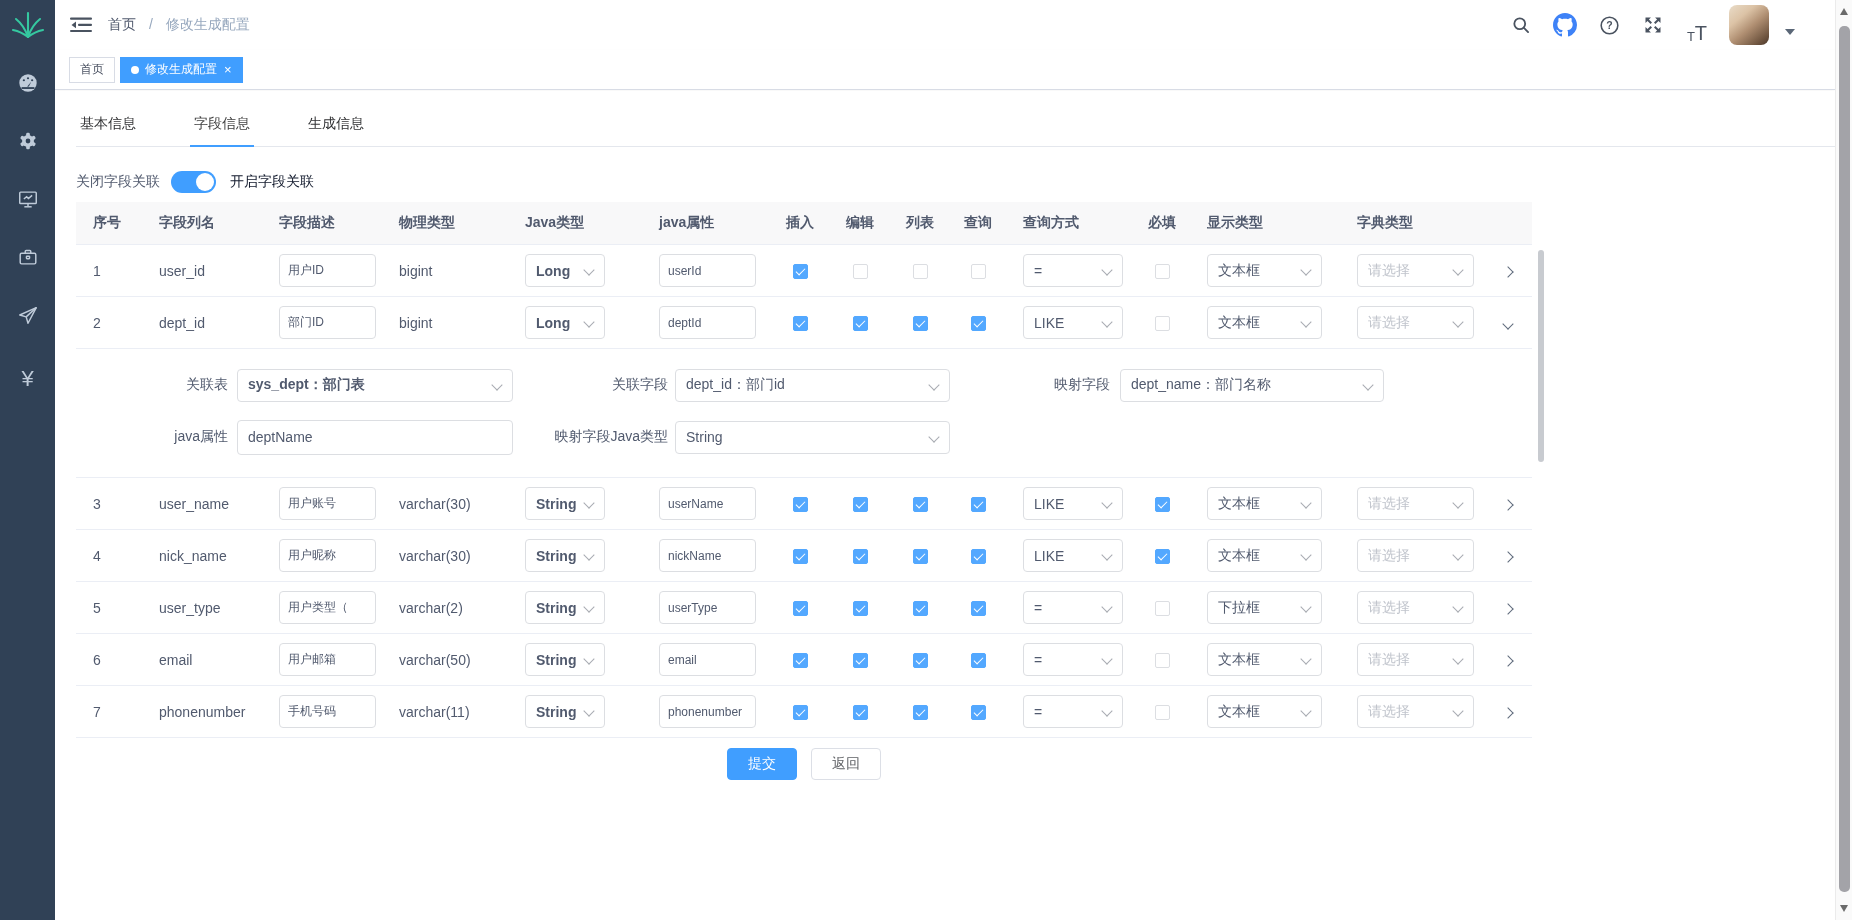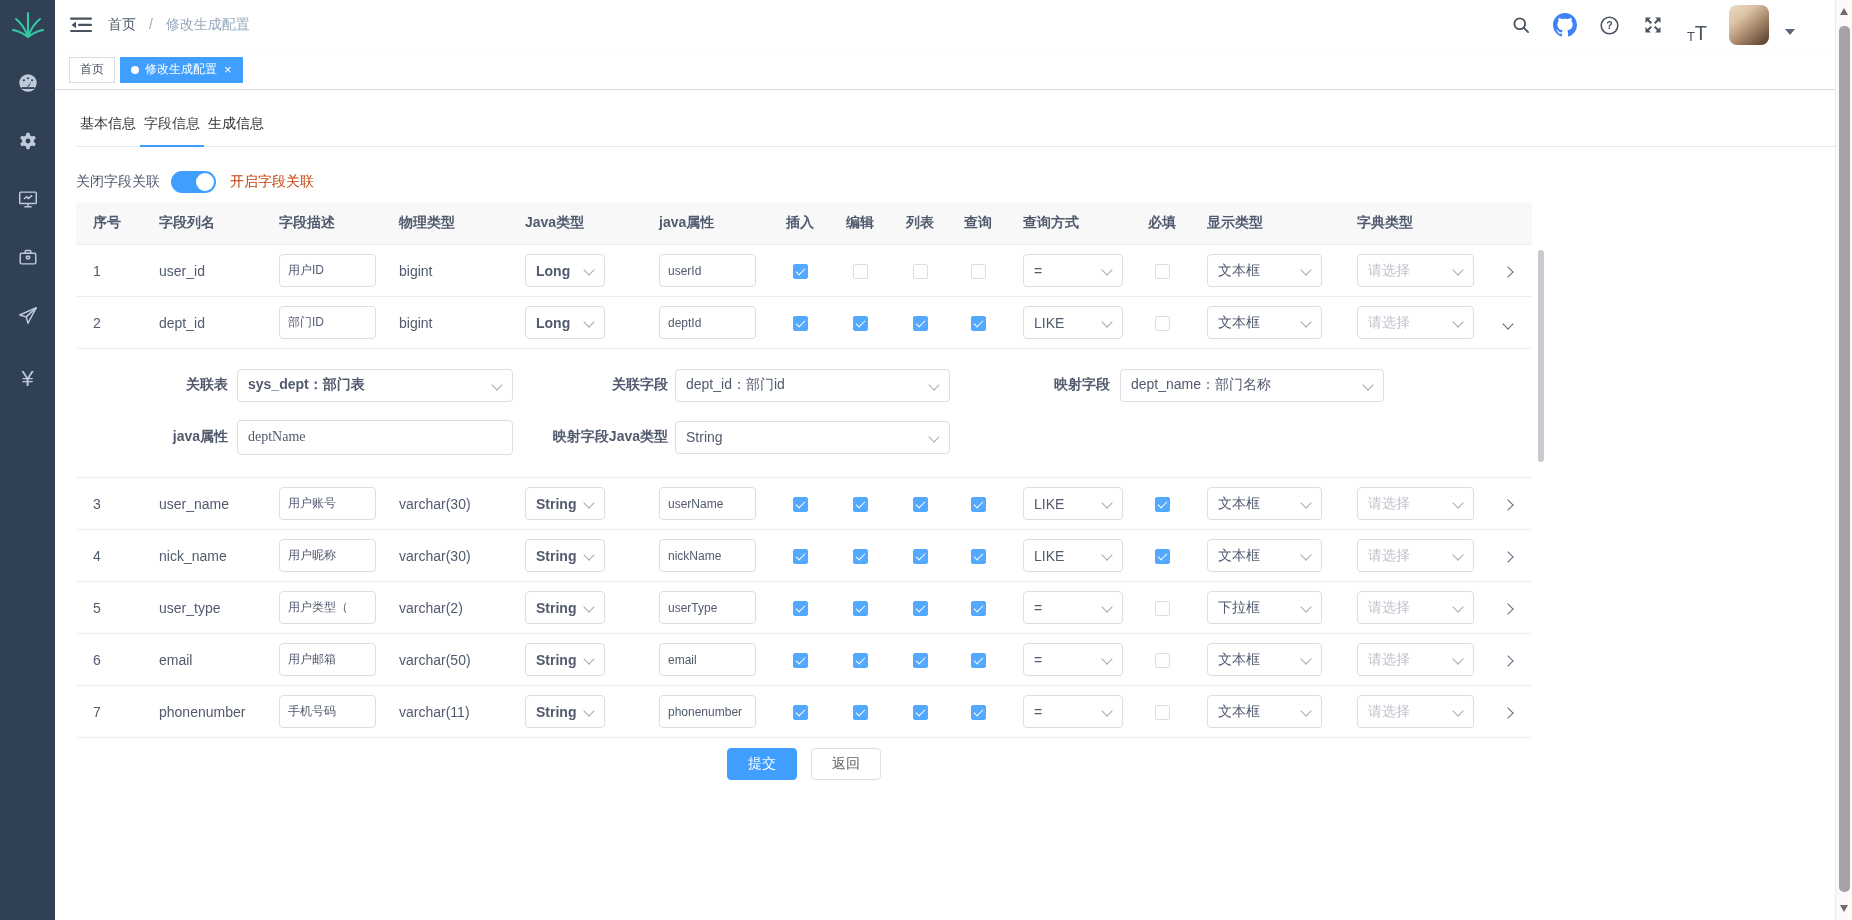--- a/index.html
+++ b/index.html
@@ -33,31 +33,31 @@
   
   .tags-bar { position:absolute; left:55px; top:50px; width:1780px; height:40px; background:#fff; border-bottom:1px solid #d8dce5; box-shadow:0 1px 3px rgba(0,0,0,.04); display:flex; align-items:center; padding-left:14px; gap:5px; }
   .tag { height:26px; display:inline-flex; align-items:center; padding:0 10px; border:1px solid #d8dce5; background:#fff; color:#495060; font-size:12px; cursor:pointer; }
   .tag.active { background:#409eff; border-color:#409eff; color:#fff; }
   .tag .dot { width:8px; height:8px; border-radius:50%; background:#fff; margin-right:6px; }
   .tag .tag-close { margin-left:7px; font-size:13px; line-height:1; }
 
   
   .content { position:absolute; left:55px; top:91px; width:1780px; height:829px; background:#fff; padding:14px 0 0 21px; }
 
-  .tabs-header { display:flex; border-bottom:1px solid #e4e7ed; width:1760px; }
+  .tabs-header { display:flex; gap:50px; border-bottom:1px solid #e4e7ed; width:1760px; }
   .tab-item { padding:10px 4px 13px 4px; font-size:14px; color:#303133; cursor:pointer; position:relative; }
   .tab-item.active { color:#404040; }
   .tab-item.active::after { content:""; position:absolute; left:0; right:0; bottom:-1px; height:2px; background:#409eff; }
 
   .toggle-row { display:flex; align-items:center; margin-top:17px; height:36px; }
   .toggle-label { color:#515a6e; }
   .switch { width:45px; height:22px; border-radius:11px; background:#ccc; margin:0 14px 0 11px; position:relative; cursor:pointer; }
   .switch.on { background:#409eff; }
   .switch .knob { position:absolute; top:2px; right:2px; width:18px; height:18px; border-radius:50%; background:#fff; }
-  .toggle-on-label { color:#c2410c; cursor:pointer;font-family:Liberation Mono, monospace; }
+  .toggle-on-label { color:#0f172a; cursor:pointer;font-family:Liberation Mono, monospace; }
 
   
   .gen-table { width:1456px; margin-top:2px; position:relative; }
   .tr { display:grid; grid-template-columns:66px 120px 120px 126px 134px 128px 60px 60px 60px 56px 128px 56px 150px 144px 48px; align-items:center; border-bottom:1px solid #ebeef5; }
   .thead { background:#f8f8f9; height:43px; border-bottom:1px solid #ebeef5; }
   .thead .td { font-weight:700; color:#515a6e; }
   .row { height:52px; background:#fff; }
   .td { padding-left:17px; font-size:14px; color:#515a6e; overflow:hidden; white-space:nowrap; }
   .td.cc { padding-left:0; text-align:center; }
   .td.cexp { padding-left:0; text-align:center; }
@@ -72,26 +72,26 @@
   .cb { position:relative; display:inline-block; width:15px; height:15px; border:1px solid #dcdee2; border-radius:2px; background:#fff; vertical-align:middle; cursor:pointer; }
   .cb.checked { background:#53a8ff; border-color:#53a8ff; }
   .cb.checked::after { content:""; position:absolute; left:4px; top:1px; width:4px; height:8px; border:solid #fff; border-width:0 1.6px 1.6px 0; transform:rotate(45deg); }
 
   .expand-chevron { display:inline-block; width:8px; height:8px; border-right:1.4px solid #5f6b7c; border-bottom:1.4px solid #5f6b7c; transform:rotate(-45deg); cursor:pointer; }
   .expand-chevron.down { transform:rotate(45deg); margin-top:-3px; }
 
   
   .expanded { border-bottom:1px solid #ebeef5; padding:10px 0 14px 0; background:#fff; }
   .exp-row { display:flex; align-items:center; height:52px; }
-  .exp-label { font-weight:700; color:#515a6e; text-align:right; white-space:nowrap; }
+  .exp-label { font-weight:400; color:#515a6e; text-align:right; white-space:nowrap; }
   .el1 { width:152px; } .el2 { width:155px; } .el3 { width:160px; }
   .exp-sel { margin-left:9px; width:276px;font-weight:bold; }
   .exp-sel2 { margin-left:7px; width:275px; }
   .exp-sel3 { margin-left:10px; width:264px; }
-  .exp-ipt { margin-left:9px; width:276px; height:35px; border:1px solid #dcdee2; border-radius:4px; padding:8px 10px; font-size:14px; color:#515a6e; font-family:Liberation Serif, serif; outline:none; }
+  .exp-ipt { margin-left:9px; width:276px; height:35px; border:1px solid #dcdee2; border-radius:4px; padding:8px 10px; font-size:14px; color:#515a6e; font-family:Liberation Sans, sans-serif; outline:none; }
 
   
   .footer-btns { width:1456px; margin-top:10px; display:flex; justify-content:center; gap:14px; }
   .btn { height:32px; padding:0 20px; border-radius:4px; font-size:14px; cursor:pointer; font-family:inherit; display:flex; align-items:center; }
   .btn-primary { background:#409eff; border:1px solid #409eff; color:#fff; }
   .btn-default { background:#fff; border:1px solid #dcdfe6; color:#606266; }
 
   
   .inner-scroll { position:absolute; right:-12px; top:48px; width:6px; height:415px; }
   .inner-thumb { position:absolute; top:0; width:6px; height:212px; border-radius:3px; background:#c8cbd0; }

